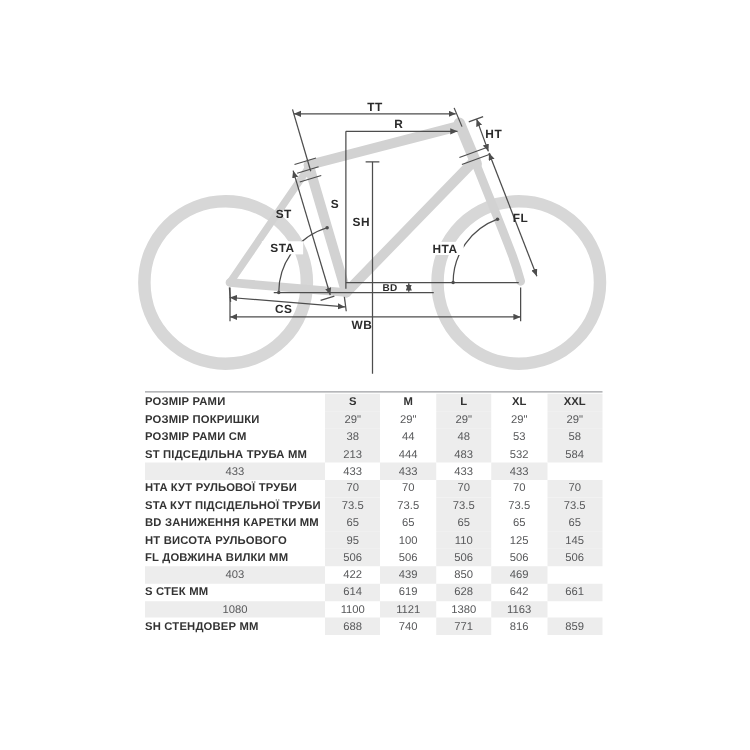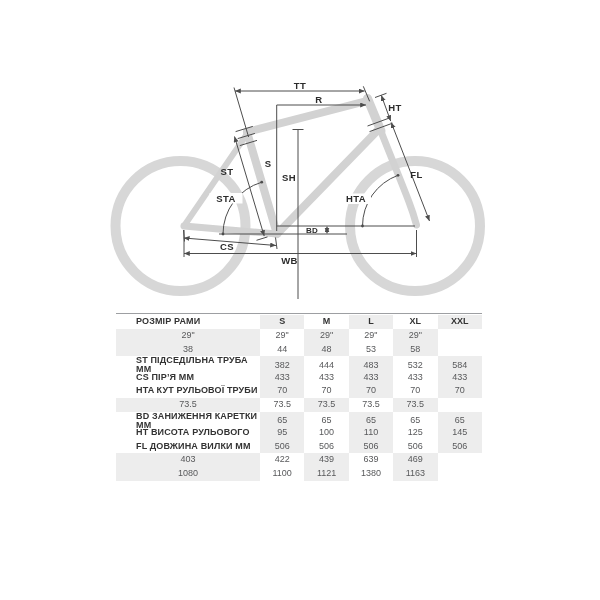--- a/index.html
+++ b/index.html
@@ -14,21 +14,21 @@
   .arrowhead{fill:var(--dim);stroke:none;}
   .dimlabel{fill:var(--ink);font-family:"Liberation Sans","DejaVu Sans",sans-serif;
             font-size:9.5px;font-weight:bold;letter-spacing:.4px;}
   .dimlabel.small{font-size:8px;letter-spacing:.2px;}
   .mask{fill:#fff;stroke:none;}
   
   #geo-table{position:absolute;left:116px;top:313px;width:366px;
              border-top:1px solid var(--tbl-border);padding-top:1px;}
   .geo-row{display:grid;grid-template-columns:144px repeat(5,44.4px);height:13.8px;}
   .geo-cell{display:flex;align-items:center;font-size:9px;line-height:1;}
-  .geo-label{font-weight:bold;color:var(--tbl-label);letter-spacing:.15px;justify-content:flex-start;margin-left:20px;}
+  .geo-label{font-weight:bold;color:var(--tbl-label);letter-spacing:.15px;justify-content:flex-start;}
   .geo-val{color:var(--tbl-value);justify-content:center;text-align:center;}
   .geo-val.striped{background:var(--stripe);}
   .geo-col-header{font-weight:bold;color:var(--tbl-label);}
 </style>
 </head>
 <body>
 
 <div id="stage">
 
   <svg id="bike-svg" width="600" height="312" viewBox="0 0 600 312">
@@ -125,58 +125,60 @@
   <div id="geo-table">
       <div class="geo-row">
         <div class="geo-cell geo-label">РОЗМІР РАМИ</div>
         <div class="geo-cell geo-val striped geo-col-header">S</div>
         <div class="geo-cell geo-val geo-col-header">M</div>
         <div class="geo-cell geo-val striped geo-col-header">L</div>
         <div class="geo-cell geo-val geo-col-header">XL</div>
         <div class="geo-cell geo-val striped geo-col-header">XXL</div>
       </div>
       <div class="geo-row">
+        <div class="geo-cell geo-label">РОЗМІР ПОКРИШКИ</div>
         <div class="geo-cell geo-val striped">29"</div>
         <div class="geo-cell geo-val">29"</div>
         <div class="geo-cell geo-val striped">29"</div>
         <div class="geo-cell geo-val">29"</div>
         <div class="geo-cell geo-val striped">29"</div>
       </div>
       <div class="geo-row">
+        <div class="geo-cell geo-label">РОЗМІР РАМИ СМ</div>
         <div class="geo-cell geo-val striped">38</div>
         <div class="geo-cell geo-val">44</div>
         <div class="geo-cell geo-val striped">48</div>
         <div class="geo-cell geo-val">53</div>
         <div class="geo-cell geo-val striped">58</div>
       </div>
       <div class="geo-row">
         <div class="geo-cell geo-label">ST ПІДСЕДІЛЬНА ТРУБА ММ</div>
-        <div class="geo-cell geo-val striped">382</div>
+        <div class="geo-cell geo-val striped">213</div>
         <div class="geo-cell geo-val">444</div>
         <div class="geo-cell geo-val striped">483</div>
         <div class="geo-cell geo-val">532</div>
         <div class="geo-cell geo-val striped">584</div>
       </div>
       <div class="geo-row">
-        <div class="geo-cell geo-label">CS ПІР’Я ММ</div>
         <div class="geo-cell geo-val striped">433</div>
         <div class="geo-cell geo-val">433</div>
         <div class="geo-cell geo-val striped">433</div>
         <div class="geo-cell geo-val">433</div>
         <div class="geo-cell geo-val striped">433</div>
       </div>
       <div class="geo-row">
         <div class="geo-cell geo-label">HTA КУТ РУЛЬОВОЇ ТРУБИ</div>
         <div class="geo-cell geo-val striped">70</div>
         <div class="geo-cell geo-val">70</div>
         <div class="geo-cell geo-val striped">70</div>
         <div class="geo-cell geo-val">70</div>
         <div class="geo-cell geo-val striped">70</div>
       </div>
       <div class="geo-row">
+        <div class="geo-cell geo-label">STA КУТ ПІДСІДЕЛЬНОЇ ТРУБИ</div>
         <div class="geo-cell geo-val striped">73.5</div>
         <div class="geo-cell geo-val">73.5</div>
         <div class="geo-cell geo-val striped">73.5</div>
         <div class="geo-cell geo-val">73.5</div>
         <div class="geo-cell geo-val striped">73.5</div>
       </div>
       <div class="geo-row">
         <div class="geo-cell geo-label">BD ЗАНИЖЕННЯ КАРЕТКИ ММ</div>
         <div class="geo-cell geo-val striped">65</div>
         <div class="geo-cell geo-val">65</div>
@@ -197,25 +199,41 @@
         <div class="geo-cell geo-val striped">506</div>
         <div class="geo-cell geo-val">506</div>
         <div class="geo-cell geo-val striped">506</div>
         <div class="geo-cell geo-val">506</div>
         <div class="geo-cell geo-val striped">506</div>
       </div>
       <div class="geo-row">
         <div class="geo-cell geo-val striped">403</div>
         <div class="geo-cell geo-val">422</div>
         <div class="geo-cell geo-val striped">439</div>
-        <div class="geo-cell geo-val">639</div>
+        <div class="geo-cell geo-val">850</div>
         <div class="geo-cell geo-val striped">469</div>
+      </div>
+      <div class="geo-row">
+        <div class="geo-cell geo-label">S СТЕК ММ</div>
+        <div class="geo-cell geo-val striped">614</div>
+        <div class="geo-cell geo-val">619</div>
+        <div class="geo-cell geo-val striped">628</div>
+        <div class="geo-cell geo-val">642</div>
+        <div class="geo-cell geo-val striped">661</div>
       </div>
       <div class="geo-row">
         <div class="geo-cell geo-val striped">1080</div>
         <div class="geo-cell geo-val">1100</div>
         <div class="geo-cell geo-val striped">1121</div>
         <div class="geo-cell geo-val">1380</div>
         <div class="geo-cell geo-val striped">1163</div>
       </div>
+      <div class="geo-row">
+        <div class="geo-cell geo-label">SH СТЕНДОВЕР ММ</div>
+        <div class="geo-cell geo-val striped">688</div>
+        <div class="geo-cell geo-val">740</div>
+        <div class="geo-cell geo-val striped">771</div>
+        <div class="geo-cell geo-val">816</div>
+        <div class="geo-cell geo-val striped">859</div>
+      </div>
     </div>
 
 </div>
 
 </body></html>

